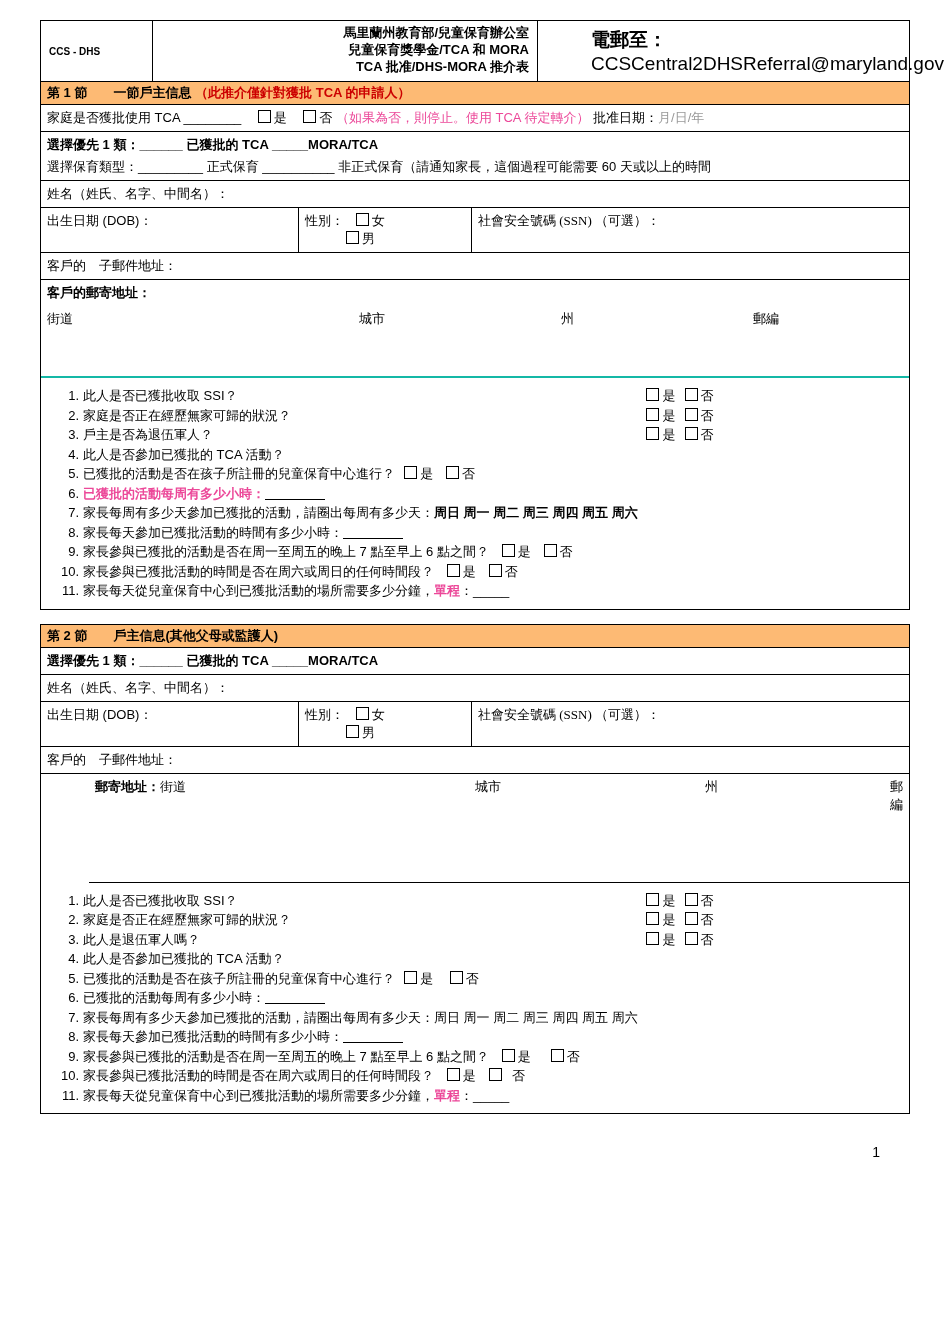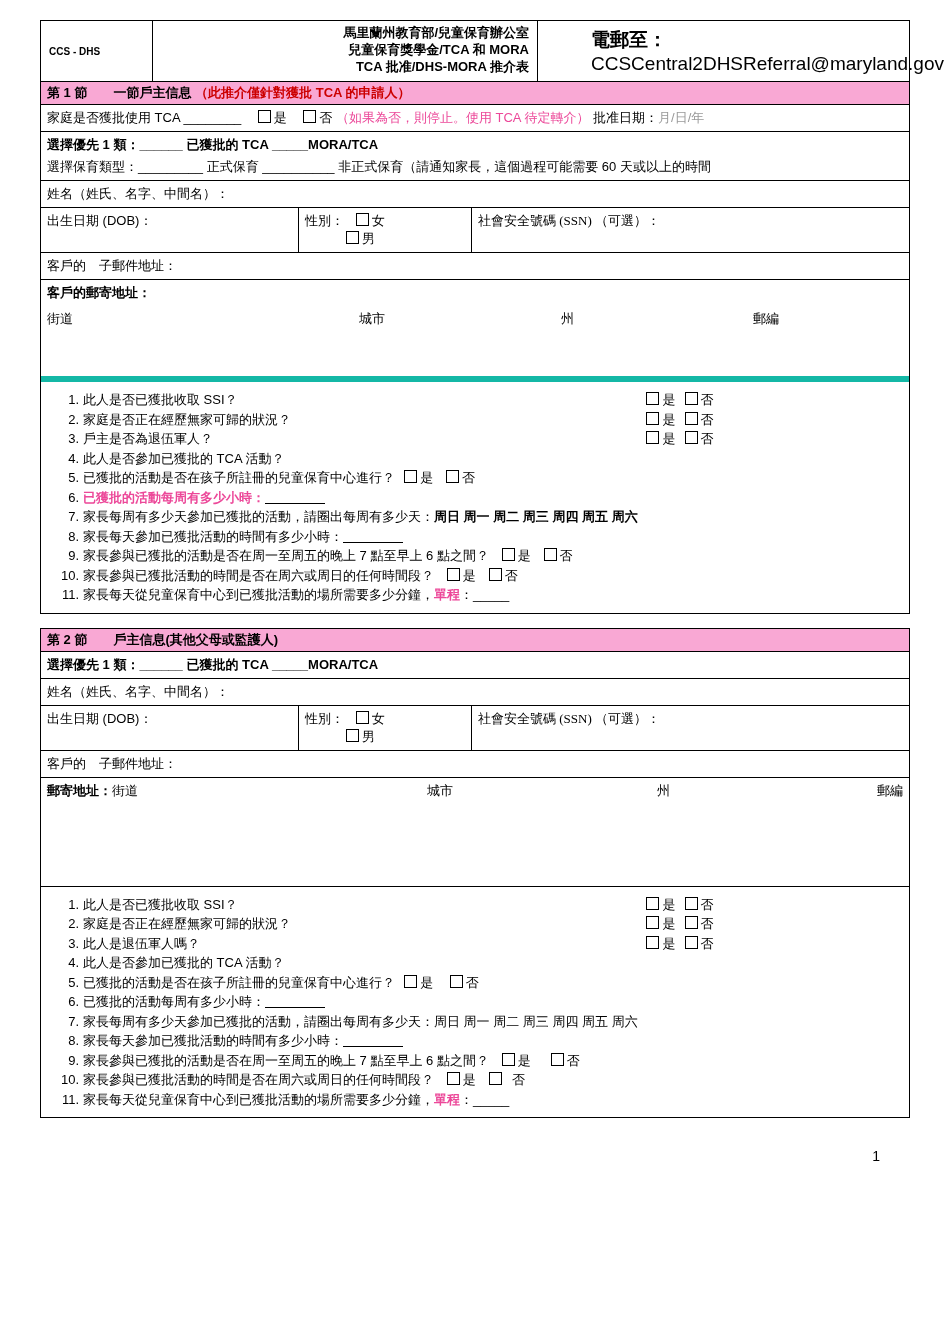--- a/index.html
+++ b/index.html
@@ -42,21 +42,21 @@
     line-height:1.3;
   }
   .header-right {
     width: 310px;
     padding: 6px 8px;
     font-size: 19px;
     margin-left: 45px;
   }
   .header-right .email-label { font-weight: bold; }
   .section-title {
-    background: #f9a8d4;
+    background: #fdba74;
     font-weight: bold;
     padding: 2px 6px;
     border-bottom: 1px solid #000;
   }
   .section-title .red { color: #c00; }
   .row {
     border-bottom: 1px solid #000;
     padding: 4px 6px;
     min-height: 16px;
   }
@@ -137,21 +137,21 @@
         <span>性別：</span>&nbsp;&nbsp;
         <span class="cbox"></span><span>女</span><br>
         &nbsp;&nbsp;&nbsp;&nbsp;&nbsp;&nbsp;&nbsp;&nbsp;&nbsp;&nbsp;&nbsp;
         <span class="cbox"></span><span>男</span>
       </div>
       <div style="flex:1;">社會安全號碼 (SSN) （可選）：</div>
     </div>
 
     <div class="row">客戶的　子郵件地址：</div>
 
-    <div style="border-bottom:6px solid #14b8a6;">
+    <div style="border-bottom:2px solid #14b8a6;">
       <div class="row" style="border-bottom:none;font-weight:bold;">客戶的郵寄地址：</div>
       <div class="flex-row" style="min-height:70px;">
         <div style="flex:0 0 300px;border-left:none;">街道</div>
         <div style="flex:0 0 190px;border-left:none;">城市</div>
         <div style="flex:0 0 180px;border-left:none;">州</div>
         <div style="flex:1;border-left:none;">郵編</div>
       </div>
     </div>
 
     <div class="qlist">
@@ -218,21 +218,21 @@
         <span>性別：</span>&nbsp;&nbsp;
         <span class="cbox"></span><span>女</span><br>
         &nbsp;&nbsp;&nbsp;&nbsp;&nbsp;&nbsp;&nbsp;&nbsp;&nbsp;&nbsp;&nbsp;
         <span class="cbox"></span><span>男</span>
       </div>
       <div style="flex:1;">社會安全號碼 (SSN) （可選）：</div>
     </div>
 
     <div class="row">客戶的　子郵件地址：</div>
 
-    <div class="row tall" style="display:flex;min-height:100px;">
+    <div class="row tall" style="display:flex;min-height:100px;margin-left:48px;">
       <div style="flex:0 0 380px;">
         <b><span>郵寄地址：</span></b><span>街道</span>
       </div>
       <div style="flex:0 0 230px;">城市</div>
       <div style="flex:0 0 180px;">州</div>
       <div style="flex:1;text-align:right;">郵編</div>
     </div>
 
     <div class="qlist">
       <div class="qrow">

